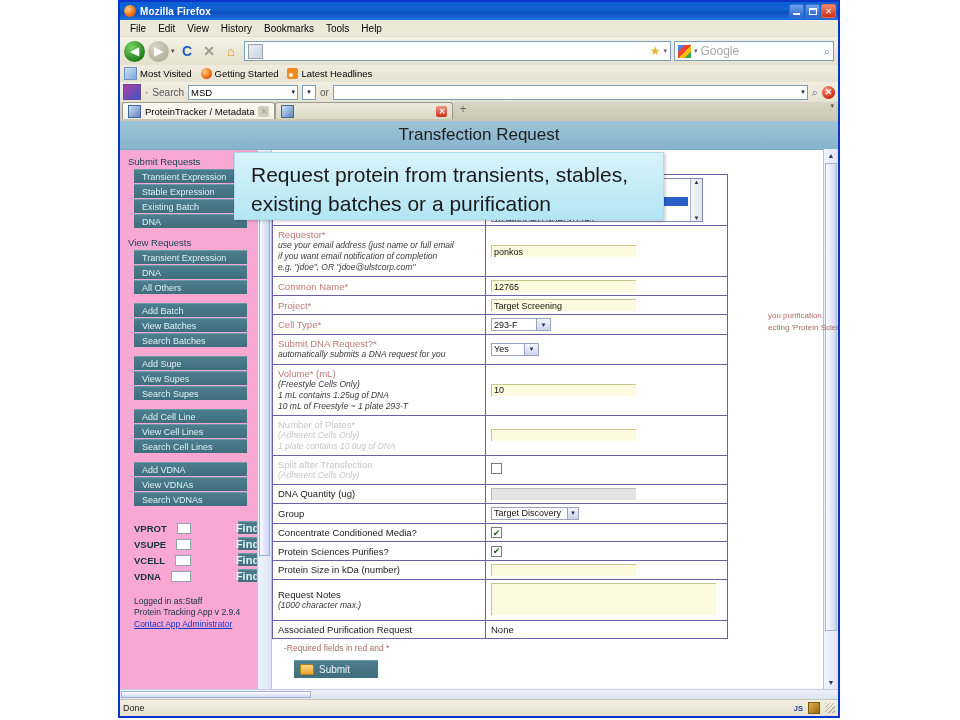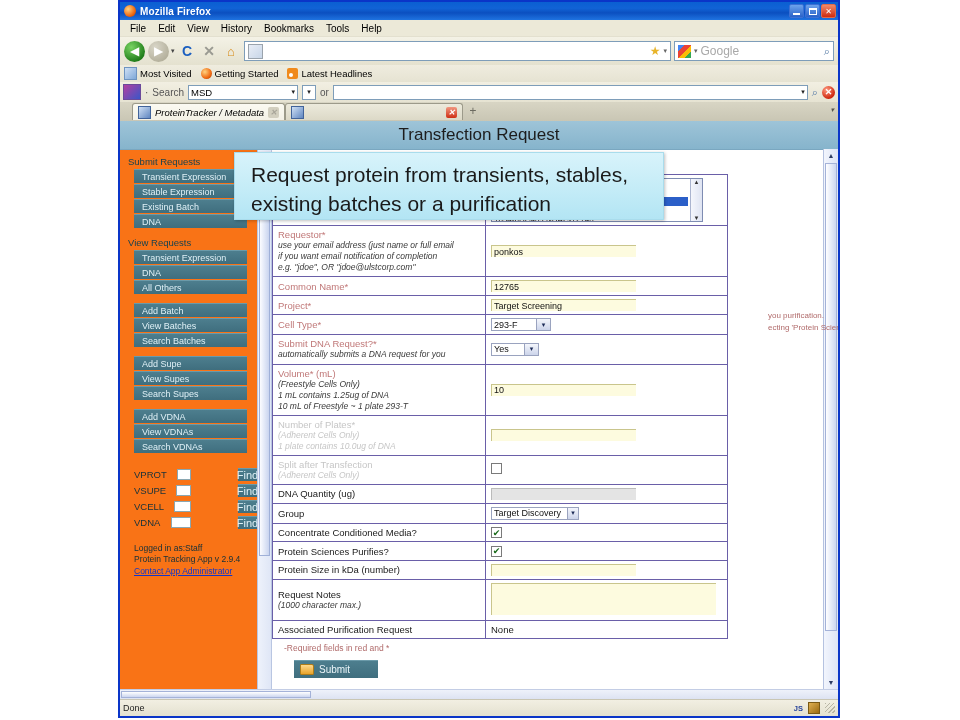--- a/index.html
+++ b/index.html
@@ -207,25 +207,24 @@
     background: radial-gradient(circle at 35% 30%, #ff9a80, #cb1f07 75%);
     color: #fff; font-size: 9px; font-weight: bold;
     display:flex; align-items:center; justify-content:center;
     flex: 0 0 auto;
   }
 
   
   .tabstrip {
     height: 19px;
     background: linear-gradient(to bottom,#d8d5c4,#c9c6b4);
-    display: flex; align-items: center;
-    padding-left: 12px;
+    display: flex; align-items: flex-start;
+    padding-left: 2px;
     flex: 0 0 auto;
     position: relative;
-    font-style: italic;
   }
   .tab {
     height: 17px;
     display: flex; align-items: center; gap: 4px;
     padding: 0 5px;
     font-size: 9.5px; color: #000;
     border: 1px solid #9c9a8a;
     border-bottom: none;
     border-radius: 3px 3px 0 0;
     box-sizing: border-box;
@@ -269,21 +268,21 @@
 
   .contentrow {
     display: flex;
     height: 553px;
     position: relative;
   }
 
   
   .sidebar {
     width: 137px;
-    background: #f97316;
+    background: #f9a8d4;
     flex: 0 0 auto;
     padding: 6px 0 0 0;
     box-sizing: border-box;
     position: relative;
   }
   .sb-group { margin-bottom: 9px; }
   .sb-head {
     font-size: 9.5px; color: #18424f;
     padding: 0 0 2px 8px;
   }
@@ -293,24 +292,24 @@
     background: linear-gradient(to bottom,#4d7e8e,#3f6e7e);
     border-top: 1px solid #6b9aa9;
     color: #dff0f6;
     font-size: 9px;
     display: flex; align-items: center;
     padding-left: 8px;
     box-sizing: border-box;
   }
   .sb-gap { height: 6px; }
   .findrow {
-    display: flex; align-items: center;
+    display: flex; align-items: flex-end;
     margin: 0 0 3px 14px;
     gap: 10px;
-    font-size: 9.5px; color: #17323b;
+    font-size: 9.5px; color: #17323b; font-weight: bold;
   }
   .findrow .flabel { width: 42px; }
   .findrow .finput {
     width: 30px; height: 11px;
     background: #fff; border: 1px solid #8aa7b2;
     box-sizing: border-box;
   }
   .findrow .fbtn {
     width: 19px; height: 13px;
     background: linear-gradient(to bottom,#4d7e8e,#3f6e7e);
@@ -696,20 +695,25 @@
             <div class="sb-btn">View Batches</div>
             <div class="sb-btn">Search Batches</div>
           </div>
 
           <div class="sb-group">
             <div class="sb-btn">Add Supe</div>
             <div class="sb-btn">View Supes</div>
             <div class="sb-btn">Search Supes</div>
           </div>
 
+          <div class="sb-group">
+            <div class="sb-btn">Add Cell Line</div>
+            <div class="sb-btn">View Cell Lines</div>
+            <div class="sb-btn">Search Cell Lines</div>
+          </div>
 
           <div class="sb-group">
             <div class="sb-btn">Add VDNA</div>
             <div class="sb-btn">View VDNAs</div>
             <div class="sb-btn">Search VDNAs</div>
           </div>
 
           <div class="sb-gap"></div>
 
           <div class="findrow">

